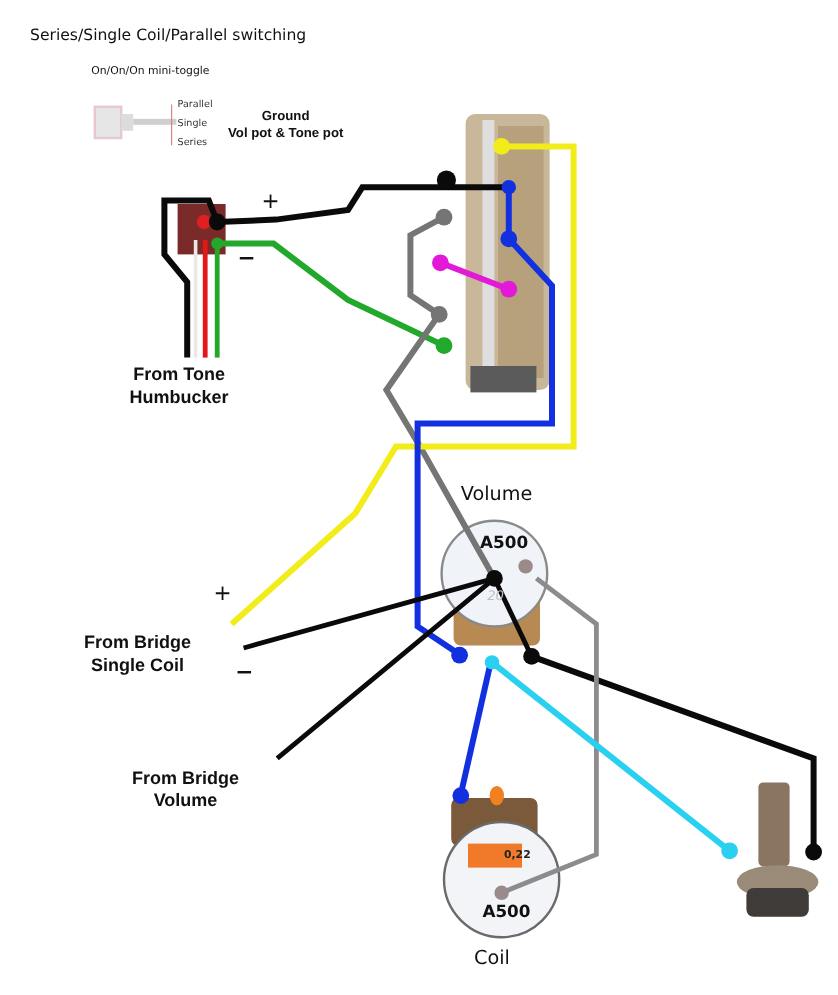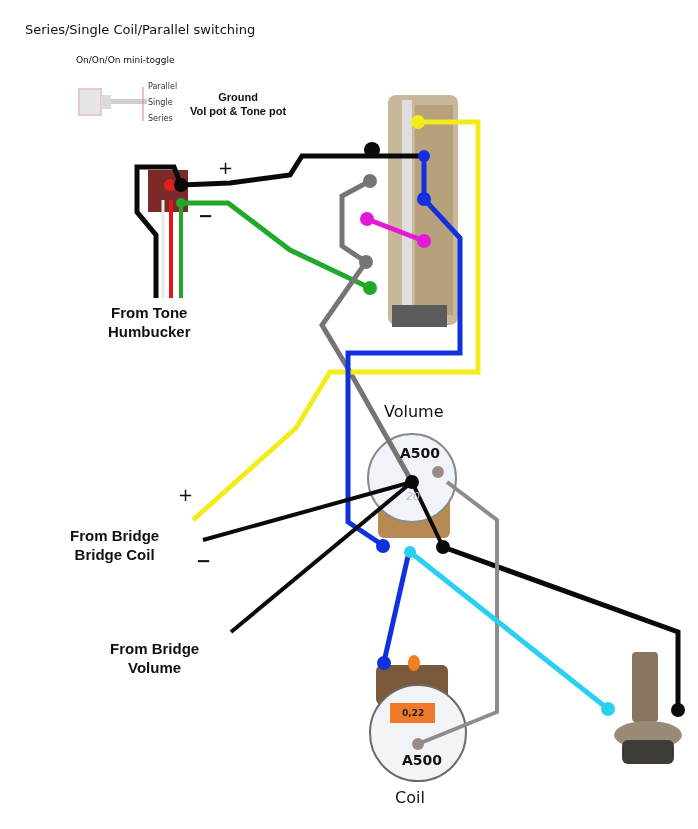--- a/index.html
+++ b/index.html
@@ -126,26 +126,26 @@
 <div class="abs sign" style="left:198px;top:205px;font-weight:bold;">−</div>
 <div class="abs bold-label neck">
   <div>From Tone</div>
   <div>Humbucker</div>
 </div>
 
 <div class="abs sign" style="left:178px;top:484px;">+</div>
 <div class="abs sign" style="left:196px;top:550px;font-weight:bold;">−</div>
 <div class="abs bold-label bridge-sc">
   <div>From Bridge</div>
-  <div>Bridge Coil</div>
+  <div>Single Coil</div>
 </div>
 <div class="abs bold-label bridge-gnd">
   <div>From Bridge</div>
   <div>Volume</div>
 </div>
 
 <div class="abs pot-name volume-name">Volume</div>
 <div class="abs pot-code" style="left:400px;top:445px;">A500</div>
 <div class="abs pot-code" style="left:406px;top:490px;color:#b8c0c8;font-size:11px;font-weight:normal;font-style:italic;">20</div>
 
-<div class="abs cap-code" style="left:402px;top:708px;">0,22</div>
+<div class="abs cap-code" style="left:420px;top:708px;">0,22</div>
 <div class="abs pot-code" style="left:402px;top:752px;">A500</div>
 <div class="abs pot-name tone-name">Coil</div>
 
 </body></html>

